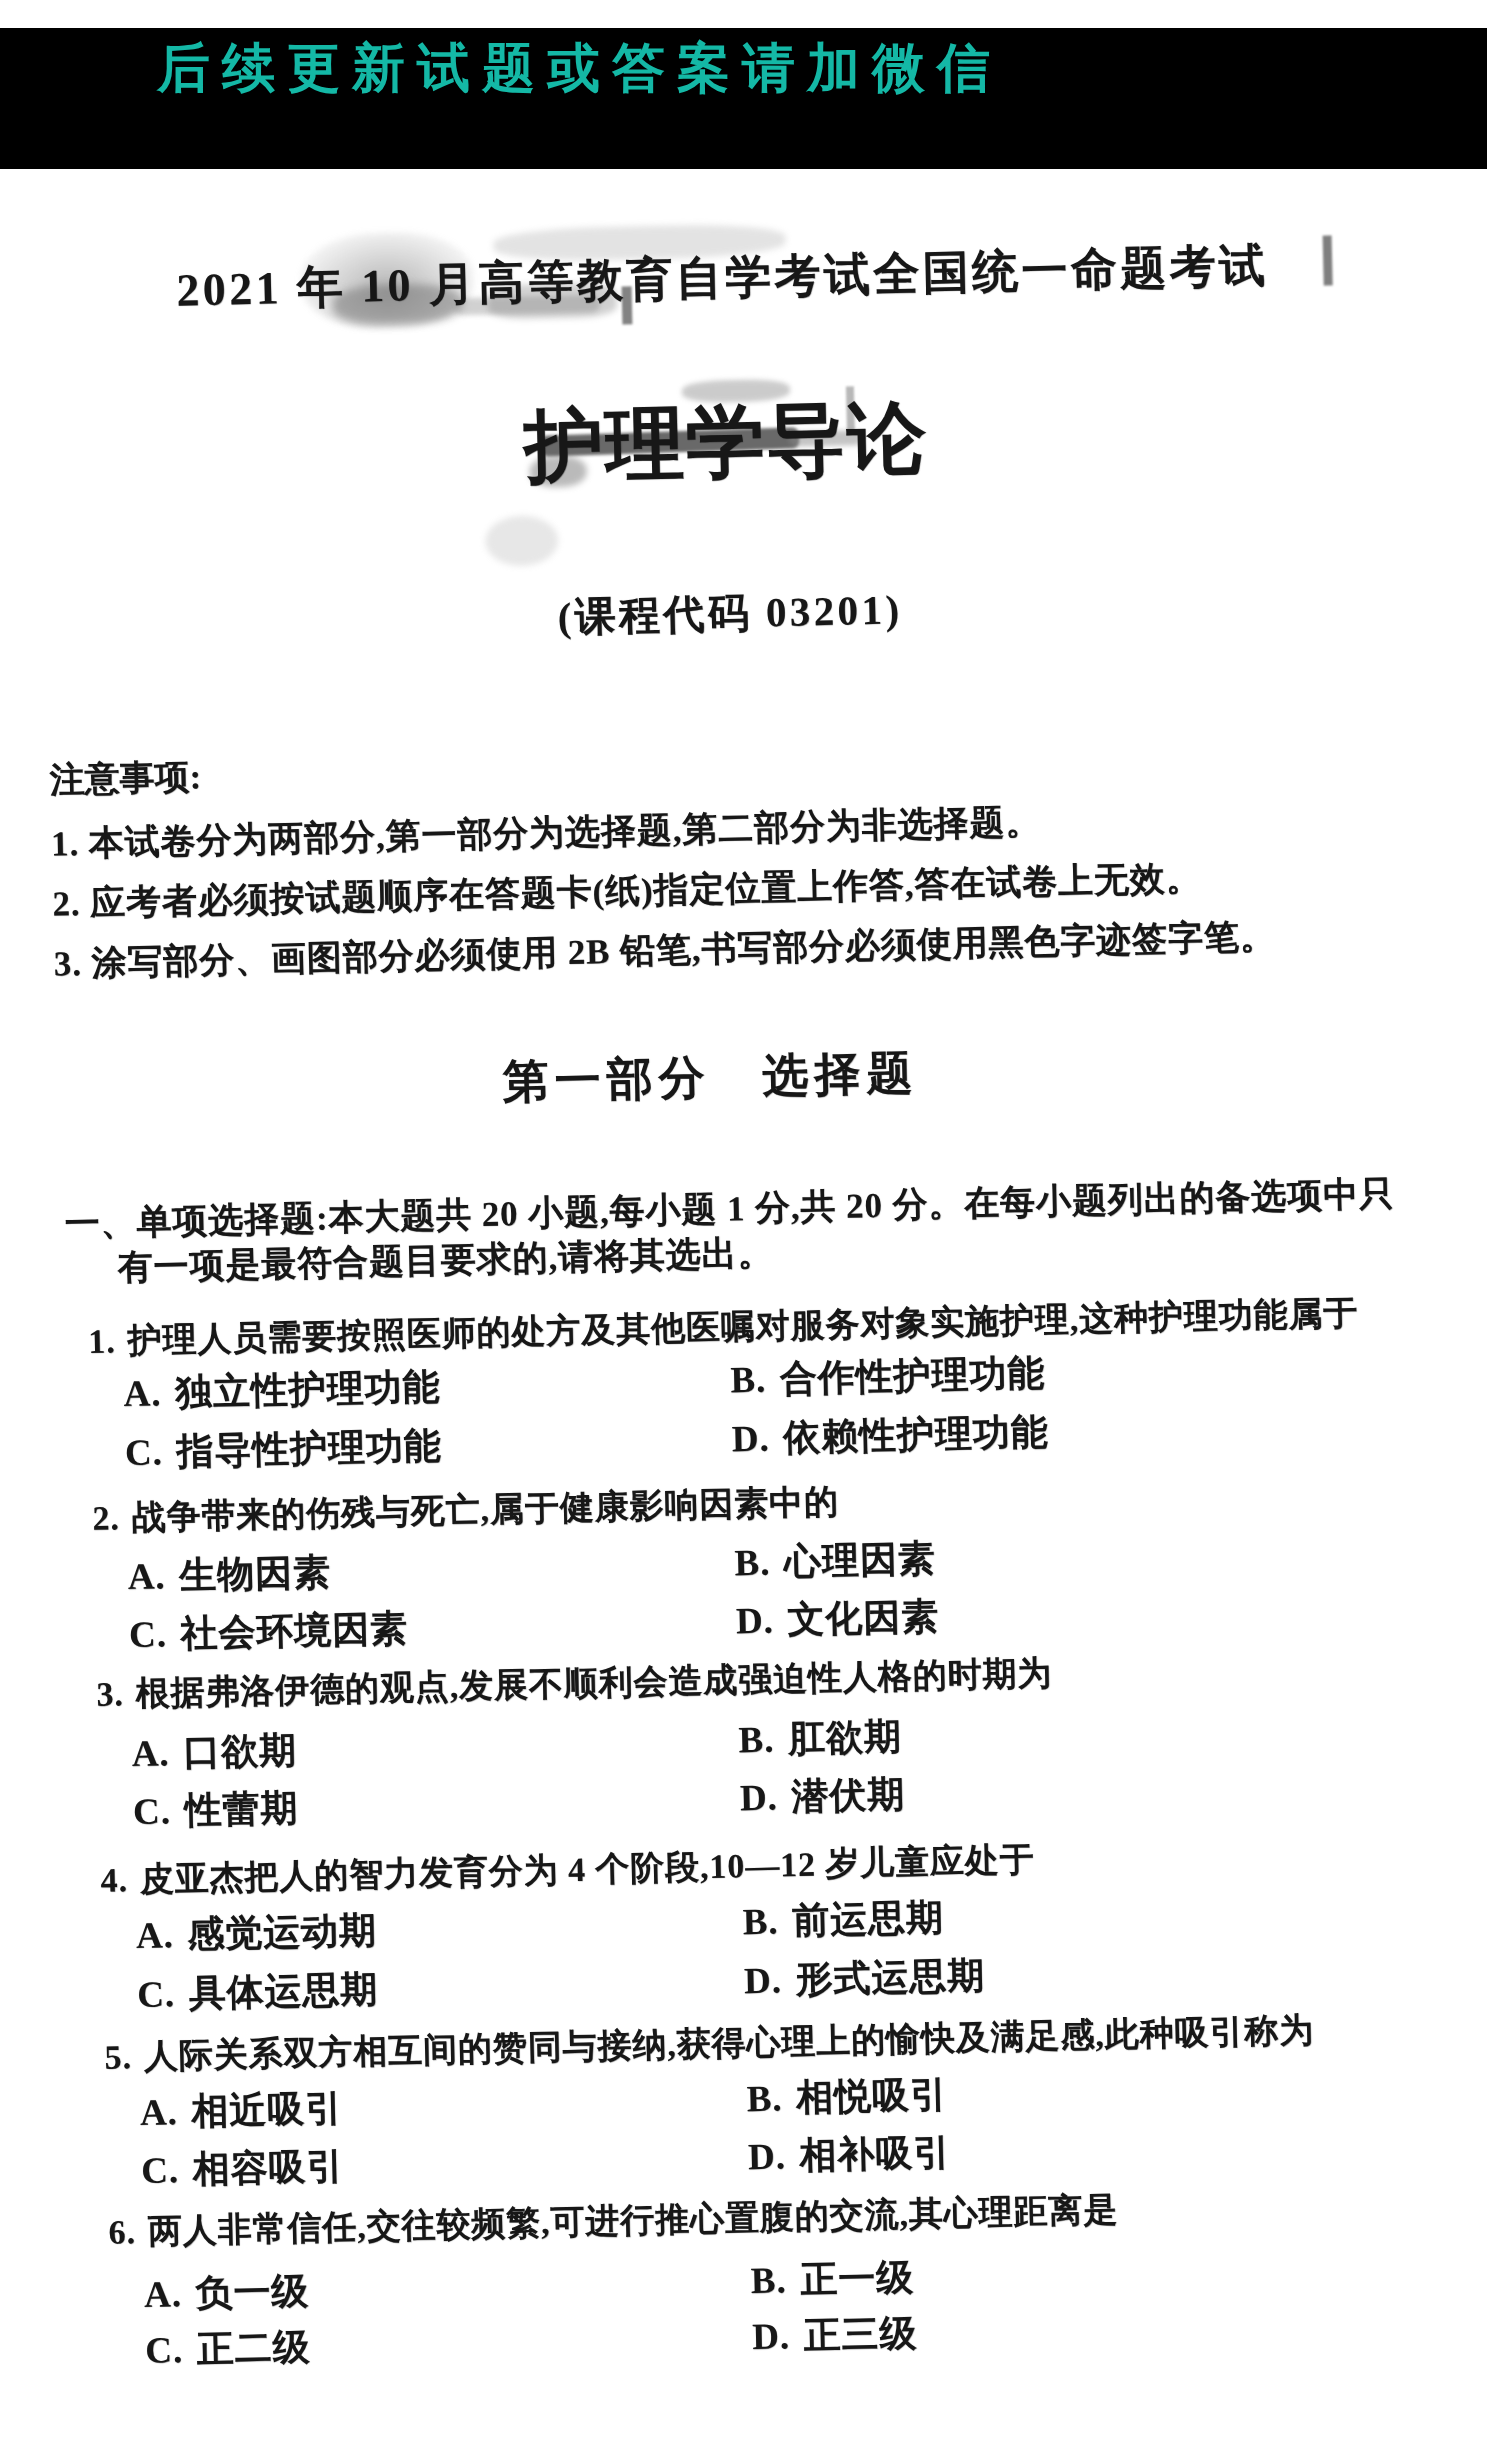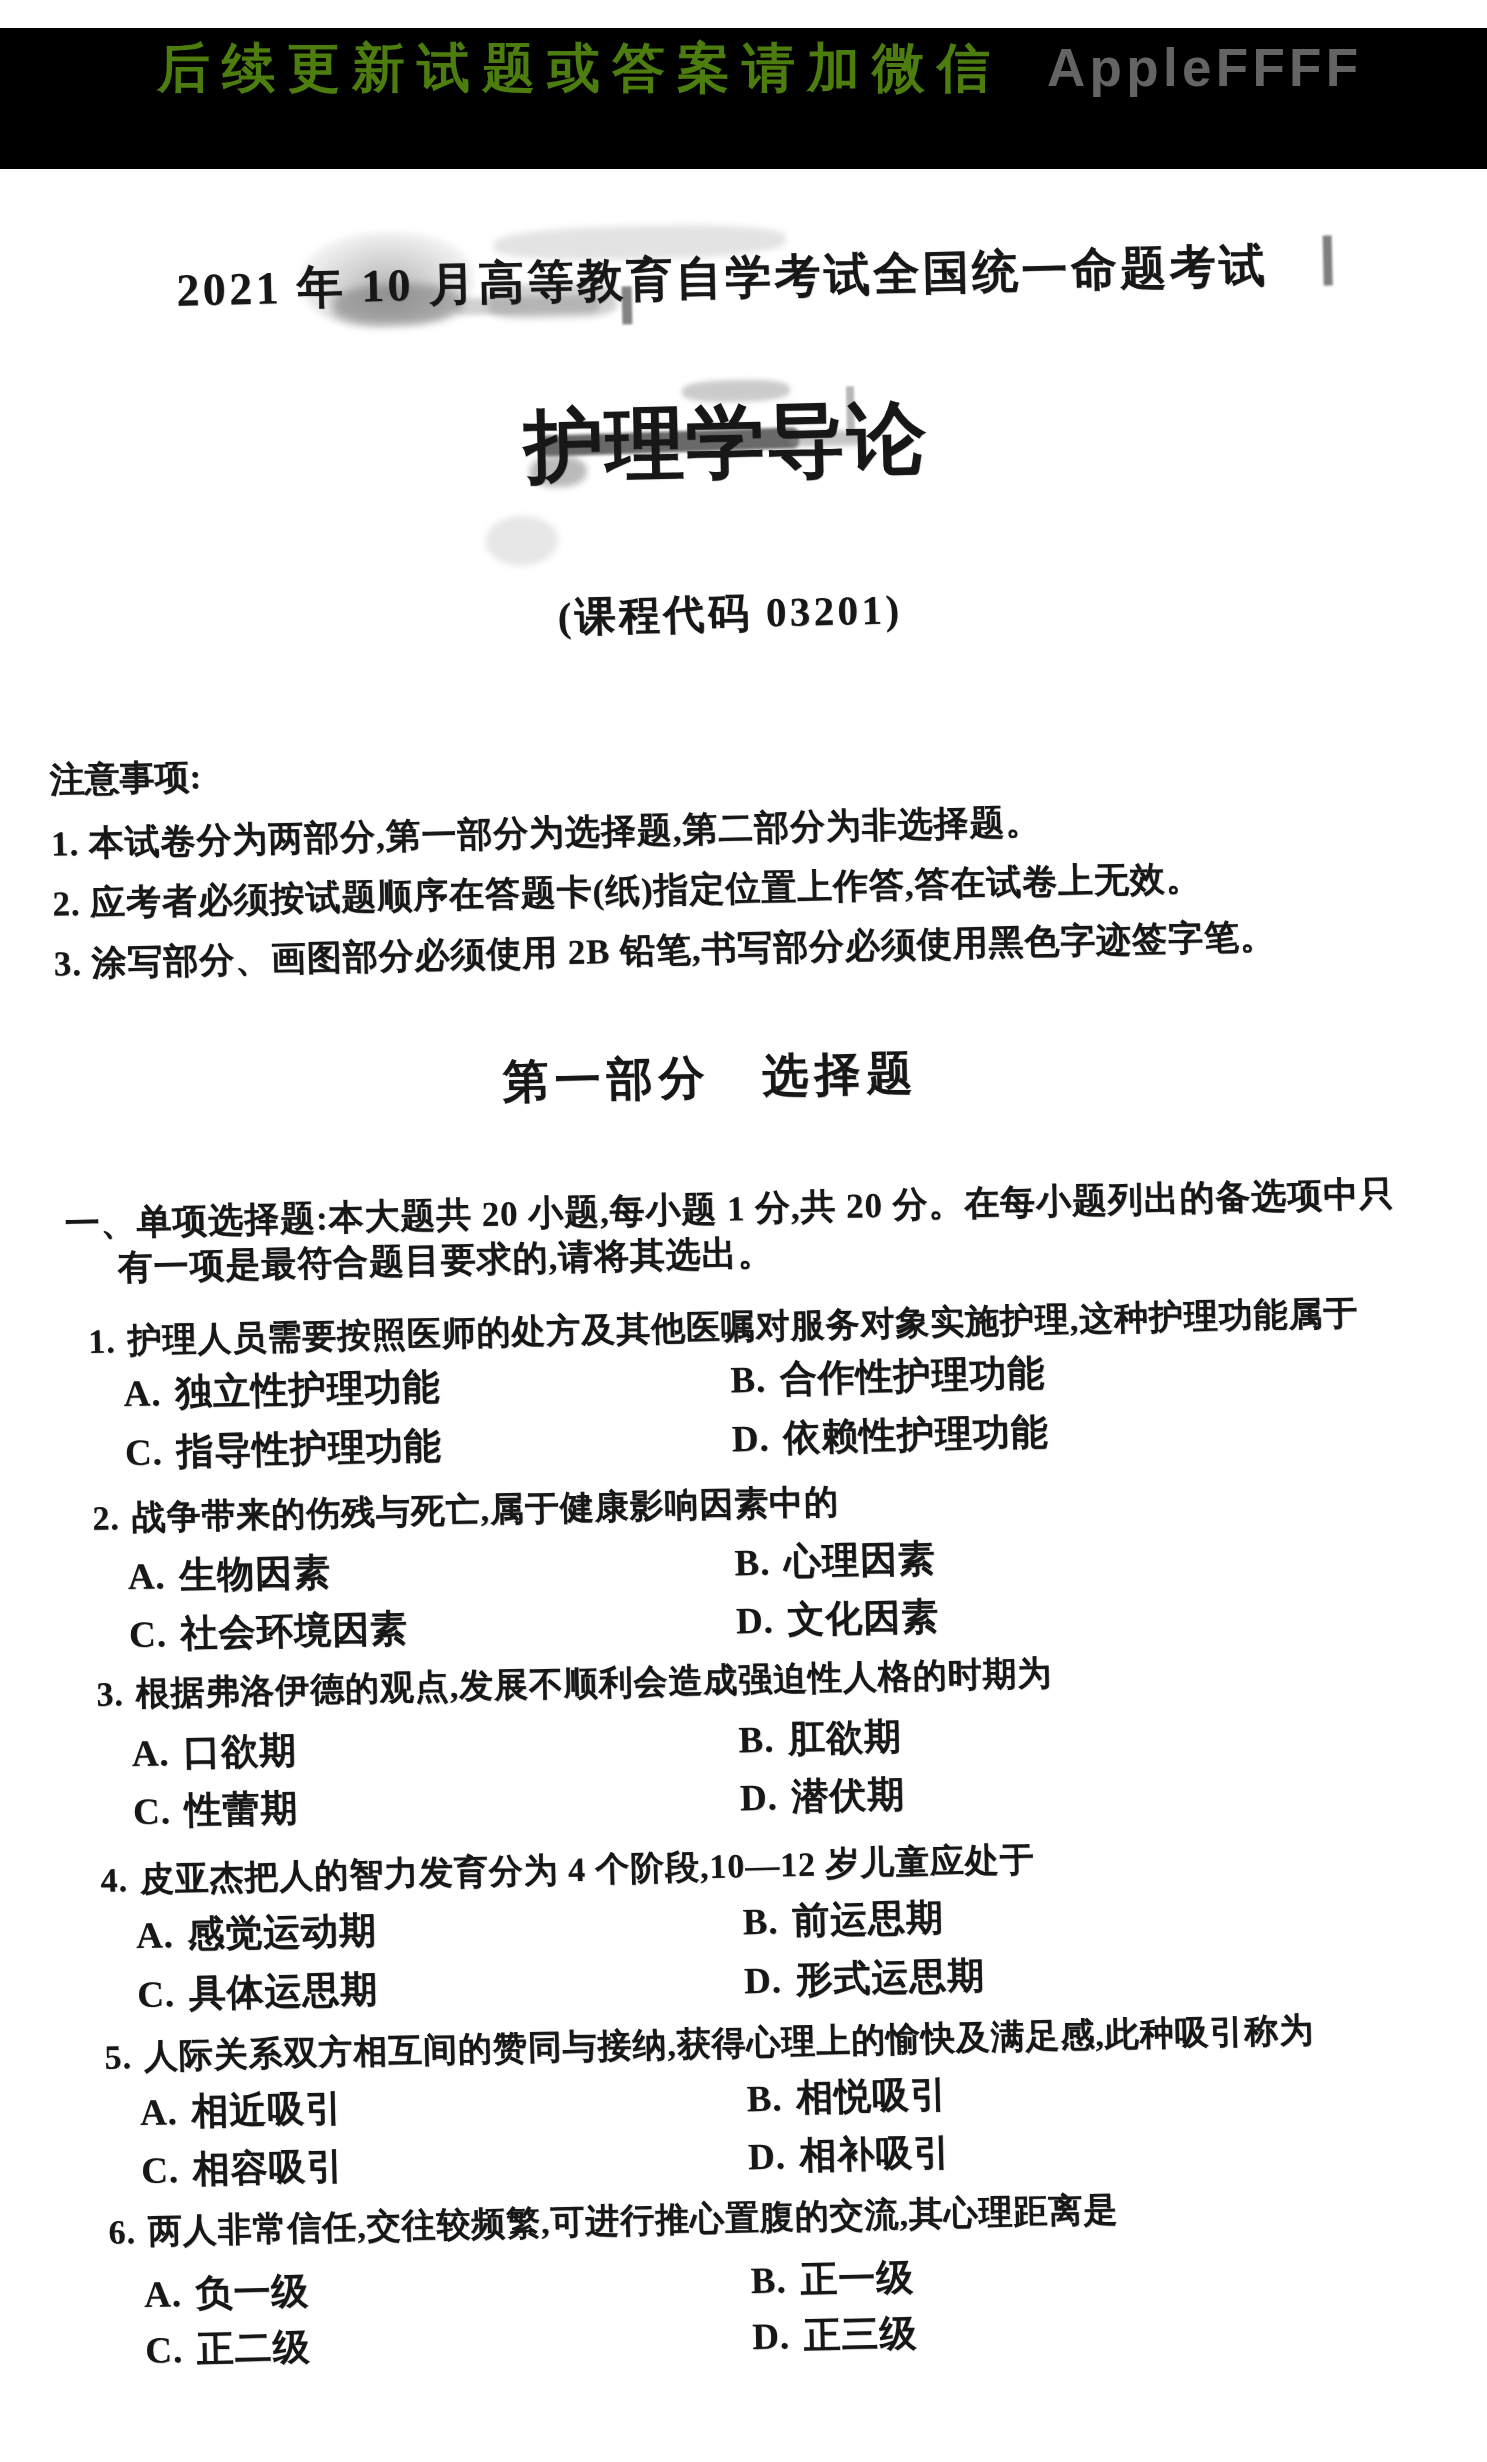--- a/index.html
+++ b/index.html
@@ -11,21 +11,21 @@
   
   .banner{
     position:absolute;left:0;top:28px;width:1488px;height:141px;
     background:#000000;z-index:10;display:flex;align-items:flex-start;
     padding-top:10.3px;box-sizing:border-box;
   }
   .banner-cn{
     margin-left:157px;
     font-family:"Liberation Sans","DejaVu Sans",sans-serif;
     font-weight:700;font-size:53px;line-height:1.15;
-    color:#4d7c0f;letter-spacing:12px;white-space:nowrap;
+    color:#14b8a6;letter-spacing:12px;white-space:nowrap;
   }
   .banner-id{
     margin-left:45px;
     font-family:"Liberation Sans","DejaVu Sans",sans-serif;
     font-weight:700;font-size:53px;line-height:1.15;
     color:#646464;letter-spacing:4.3px;white-space:nowrap;
   }
   
   .paper{
     position:absolute;left:0;top:0;width:1488px;height:2462px;
@@ -79,21 +79,20 @@
   .a12{left:547px;top:452px;width:57px;height:31px;border-radius:45%;
       background:#777777;opacity:.5;filter:blur(3.4px);}
   .a13{left:501px;top:511px;width:73px;height:50px;border-radius:50%;
       background:#aaaaaa;opacity:.28;filter:blur(3.4px);}
 </style>
 </head>
 <body>
 
 <div class="banner">
   <span class="banner-cn">后续更新试题或答案请加微信</span>
-  <span class="banner-id">AppleFFFF</span>
 </div>
 
 <div class="paper">
 
   <div class="art a1"></div>
   <div class="art a2"></div>
   <div class="art a3"></div>
   <div class="art a4"></div>
   <div class="art a5"></div>
   <div class="art a6"></div>

